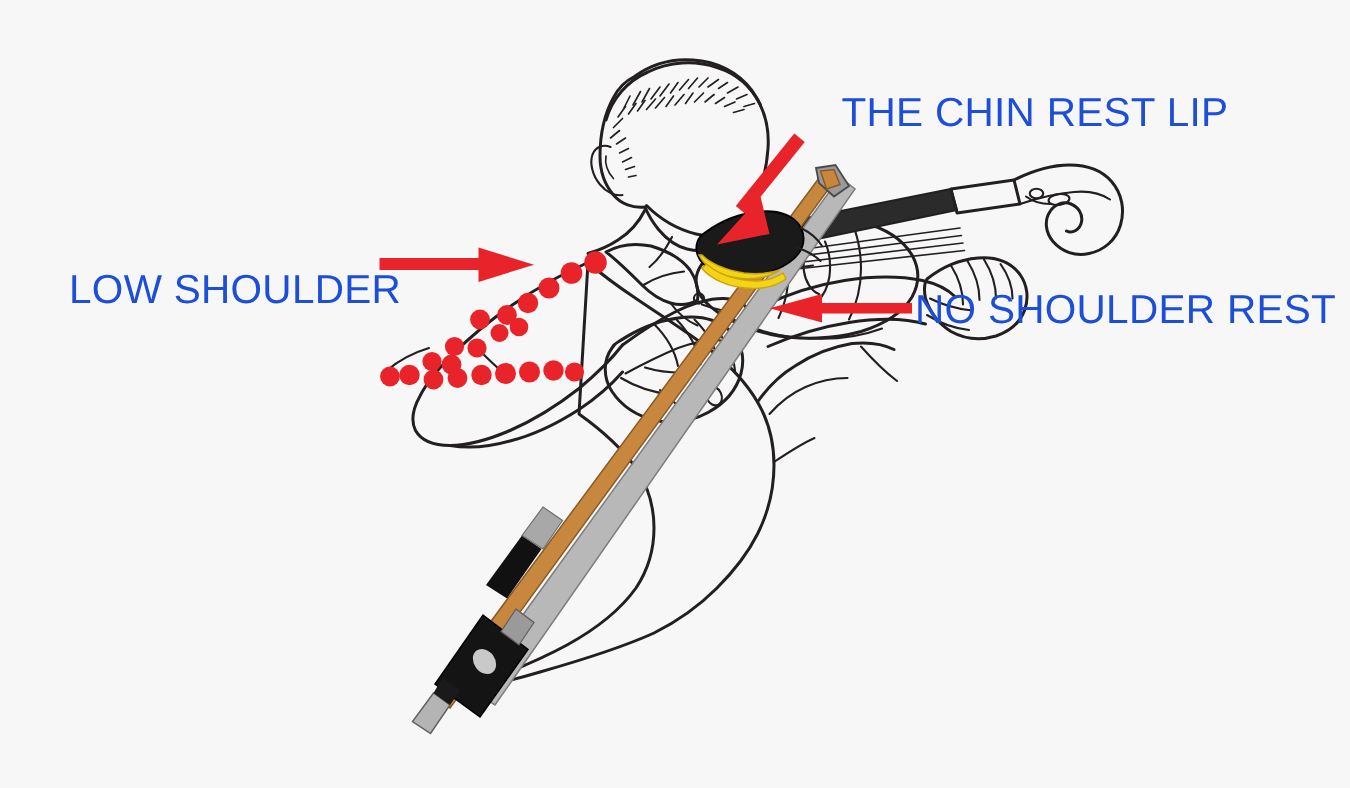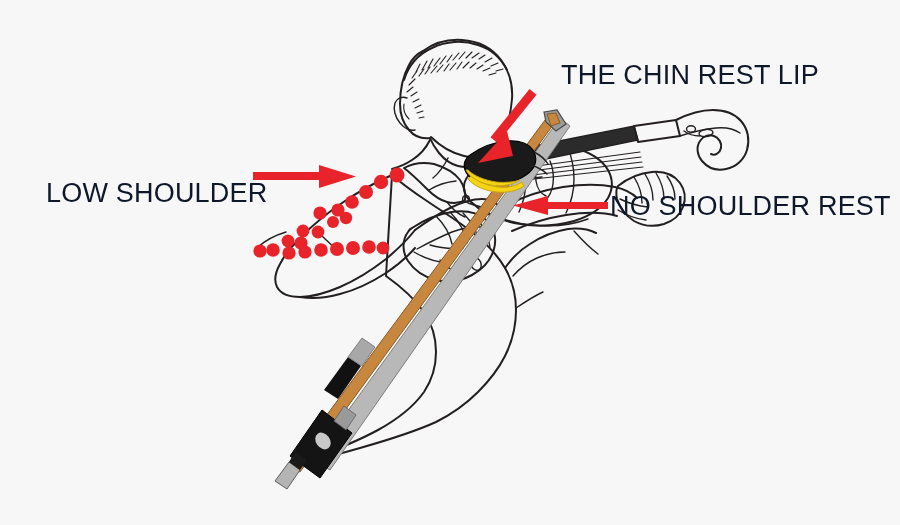--- a/index.html
+++ b/index.html
@@ -10,21 +10,21 @@
   #canvas {
     position: relative;
     width: 900px;
     height: 525px;
     background: #f7f7f7;
     overflow: hidden;
     font-family: "Liberation Sans", sans-serif;
   }
   .annot-label {
     position: absolute;
-    color: #0f172a;
+    color: #1d4ed8;
     font-family: "Liberation Sans", sans-serif;
     font-size: 27px;
     font-weight: 400;
     letter-spacing: 0.2px;
     white-space: nowrap;
     line-height: 1;
   }
   #label-low-shoulder { left: 46px;  top: 180px; }
   #label-chin-rest    { left: 561px; top: 62px;  }
   #label-no-rest      { left: 610px; top: 193px; }

